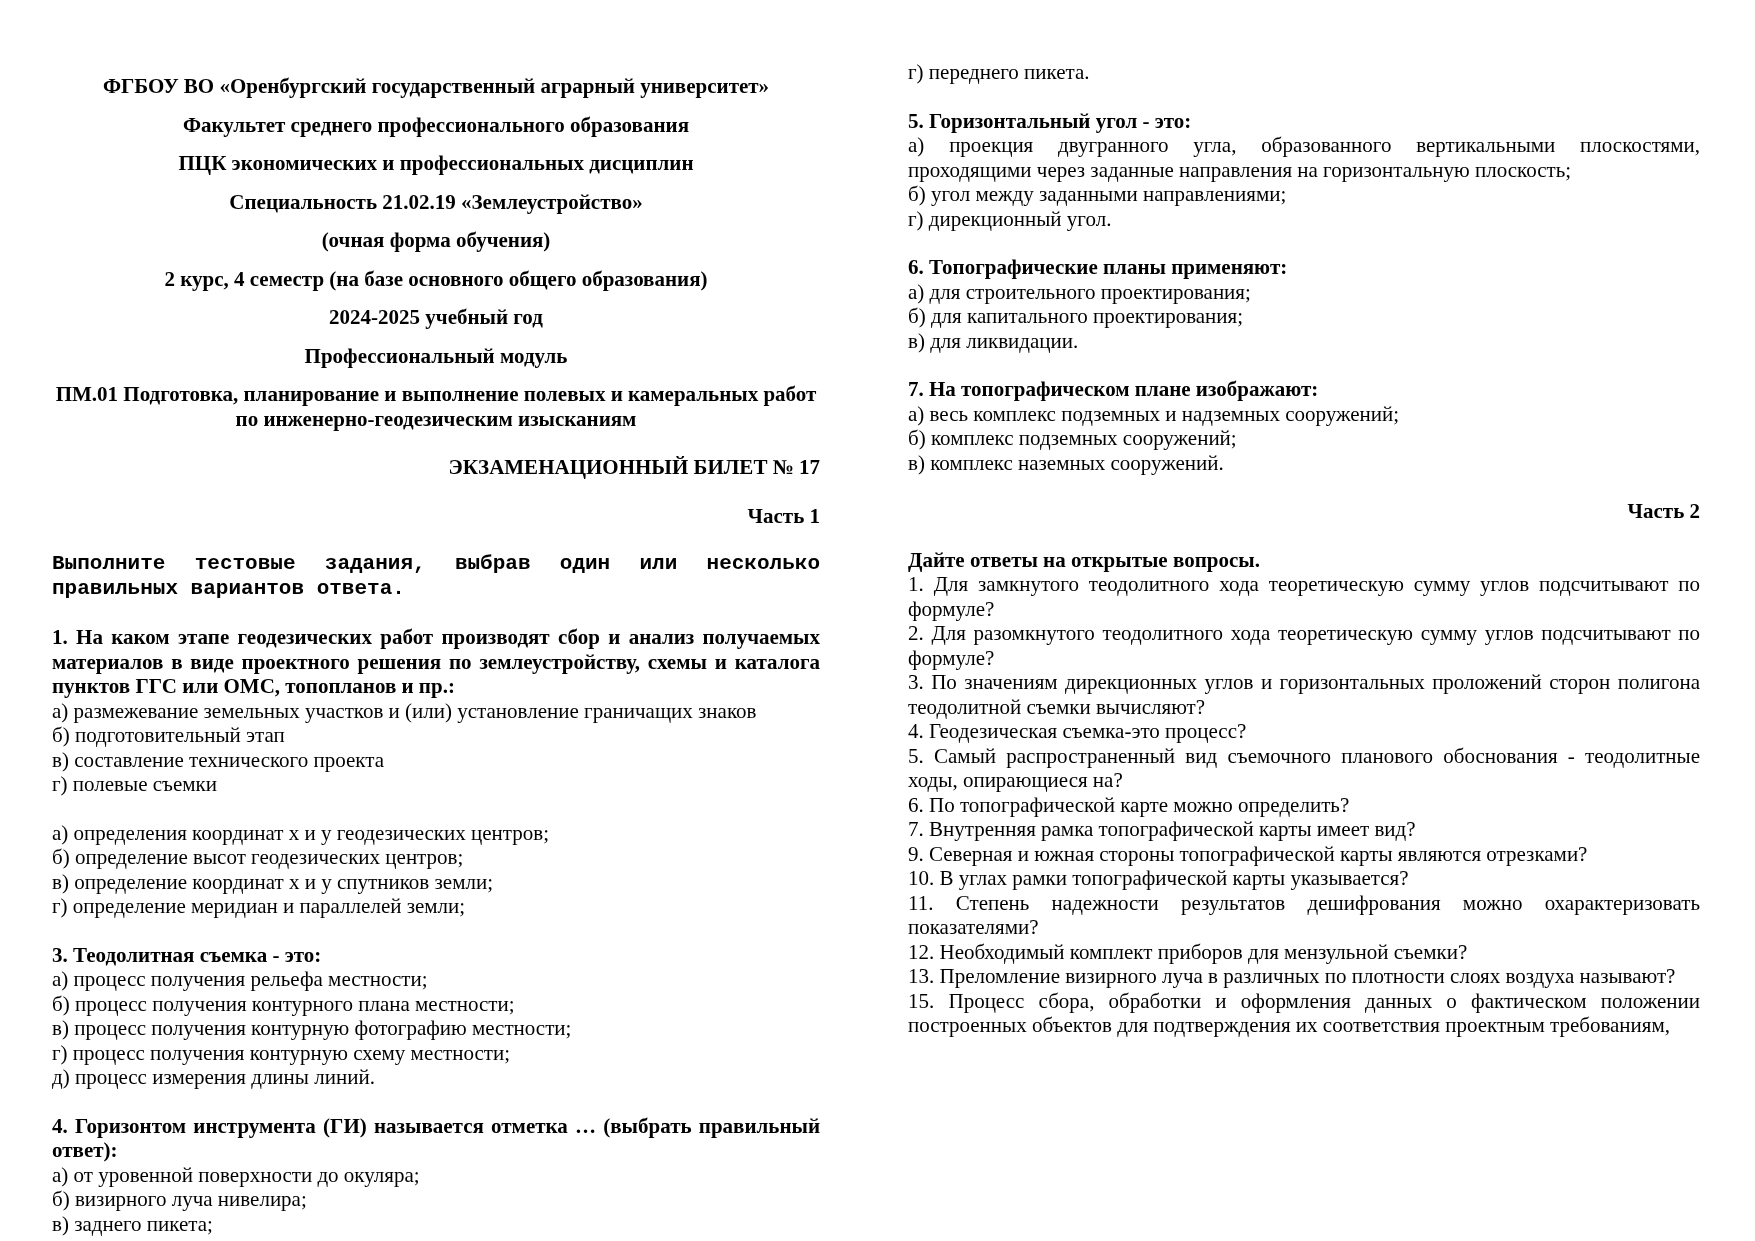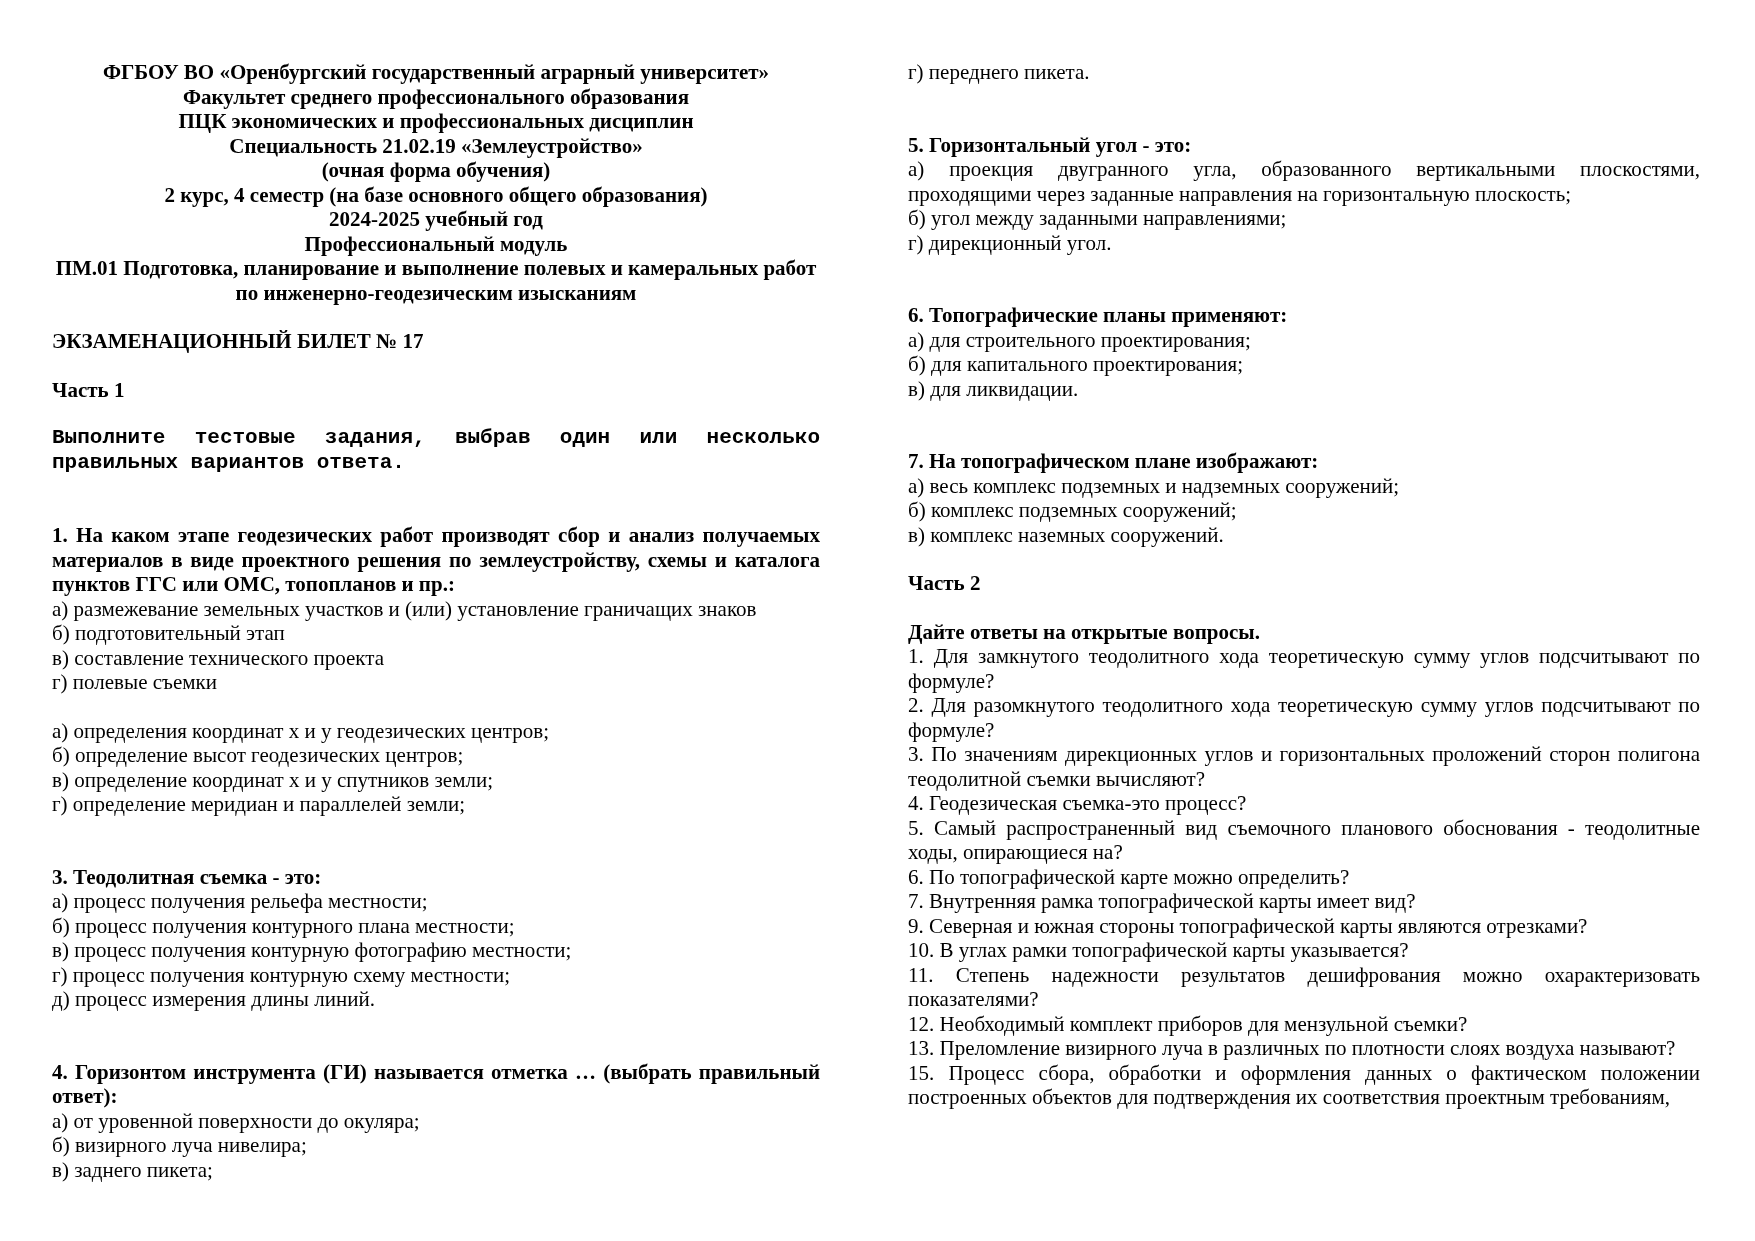--- a/index.html
+++ b/index.html
@@ -18,30 +18,30 @@
     line-height: 24.5px;
     overflow: hidden;
   }
   .col {
     position: absolute;
     top: 60px;
   }
   .col-left  { left: 52px;  width: 768px; }
   .col-right { left: 908px; width: 792px; }
 
-  .center { text-align: left; }
+  .center { text-align: right; }
   .just   { text-align: justify; }
   .bold   { font-weight: bold; }
 
   .block-gap { margin-top: 24px; }
 
-  .header div { text-align: center; font-weight: bold; }
+  .header div { text-align: center; font-weight: bold; margin-top: 14px; }
 
   .question { margin-top: 24px; }
-  .stem { font-weight: bold; text-align: justify; margin-top: 48px; }
+  .stem { font-weight: bold; text-align: justify; }
   .option { text-align: justify; }
 
   p { margin: 0; font-family: Liberation Mono, monospace; }
 </style>
 </head>
 <body>
 
 <div class="page">
 
   <div class="col col-left">

